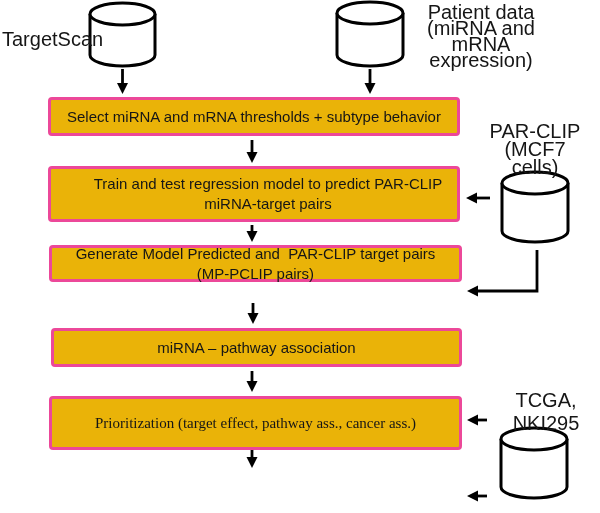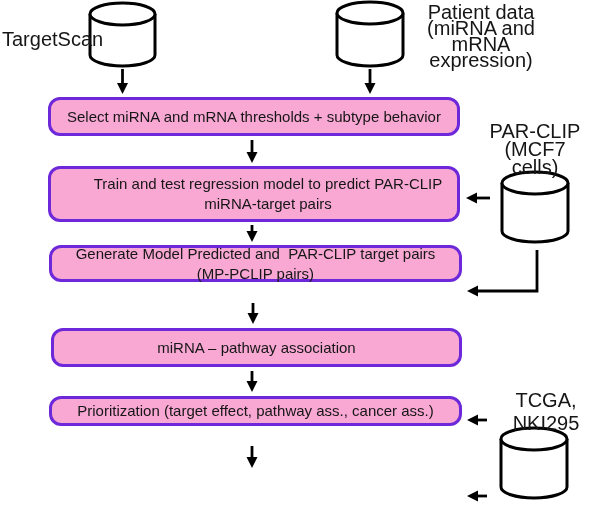--- a/index.html
+++ b/index.html
@@ -19,23 +19,23 @@
   .arrow-layer {
     position: absolute;
     left: 0;
     top: 0;
     width: 600px;
     height: 513px;
   }
   .step-box {
     position: absolute;
     box-sizing: border-box;
-    border: 3px solid #6d28d9;
-    border-radius: 12px;
-    background: #f9a8d4;
+    border: 3px solid #ec4899;
+    border-radius: 4px;
+    background: #eab308;
     display: flex;
     align-items: center;
     justify-content: center;
     text-align: center;
     font-size: 15px;
     line-height: 20px;
     white-space: pre-wrap;
     color: #161616;
   }
   .ds-label {
@@ -128,21 +128,21 @@
   <div class="step-box" style="left:48px; top:97px; width:412px; height:39px;">Select miRNA and mRNA thresholds + subtype behavior</div>
 
   <div class="step-box" style="left:48px; top:166px; width:412px; height:56px;padding-left:28px;">Train and test regression model to predict PAR-CLIP
 miRNA-target pairs</div>
 
   <div class="step-box" style="left:49px; top:245px; width:413px; height:37px;">Generate Model Predicted and  PAR-CLIP target pairs
 (MP-PCLIP pairs)</div>
 
   <div class="step-box" style="left:51px; top:328px; width:411px; height:39px;">miRNA – pathway association</div>
 
-  <div class="step-box" style="left:49px; top:396px; width:413px; height:30px;">Prioritization (target effect, pathway ass., cancer ass.)</div>
+  <div class="step-box" style="left:49px; top:396px; width:413px; height:54px;font-family:Liberation Serif, serif;">Prioritization (target effect, pathway ass., cancer ass.)</div>
 
 
   <div class="ds-label" style="left:2px; top:28px; width:86px;">TargetScan</div>
 
   <div class="ds-label center" style="left:404px; top:4px; width:154px; line-height:16px;">Patient data
 (miRNA and mRNA
 expression)</div>
 
   <div class="ds-label center" style="left:480px; top:122px; width:110px; line-height:18px;">PAR-CLIP
 (MCF7 cells)</div>

